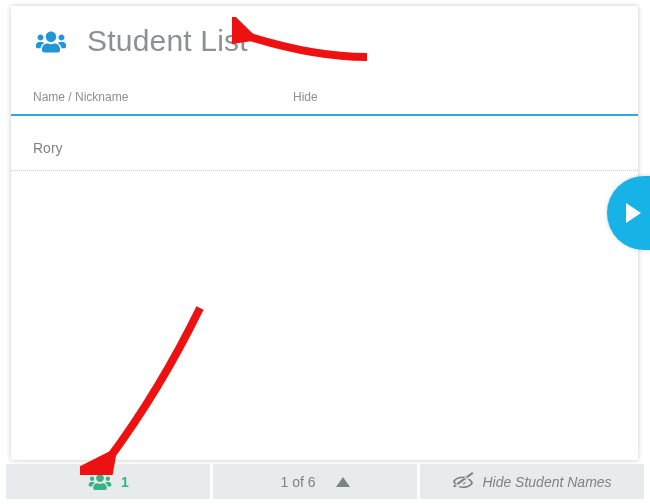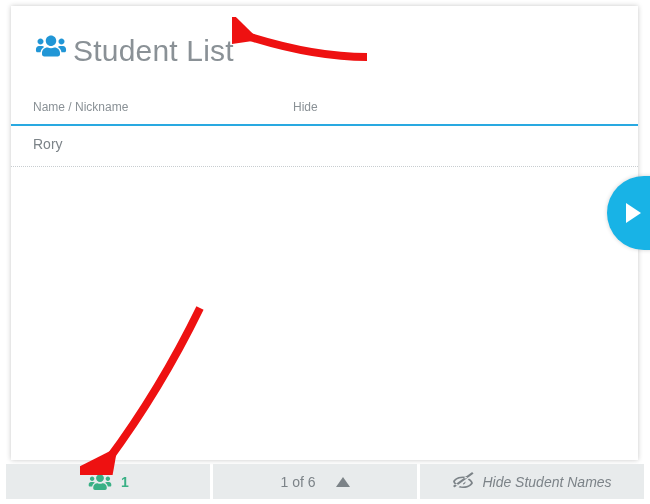--- a/index.html
+++ b/index.html
@@ -13,23 +13,23 @@
   }
   .panel {
     position: absolute;
     left: 11px; top: 6px;
     width: 627px; height: 454px;
     background: #fff;
     box-shadow: 0 0 5px rgba(0,0,0,0.22);
   }
   .header {
     display: flex;
-    align-items: flex-start;
-    gap: 4px;
-    padding: 28px 22px 6px 22px;
+    align-items: flex-end;
+    gap: 18px;
+    padding: 18px 22px 6px 22px;
   }
   .header .icon { color: #2196d6; }
   .header h1 {
     font-weight: 300;
     font-size: 30px;
     color: #8a9196;
     letter-spacing: 0.2px;
   }
   .cols {
     display: flex;
@@ -40,20 +40,21 @@
     font-weight: 300;
   }
   .cols .c1 { flex: 0 0 260px; }
   .cols .c2 { flex: 1; }
   .row {
     padding: 10px 22px 14px 22px;
     color: #7c8388;
     font-size: 14px;
     font-weight: 300;
     border-bottom: 1px dotted #c8cdd0;
+    margin-top: 14px;
   }
   .play-tab {
     position: absolute;
     right: -3px;
     top: 176px;
     width: 46px;
     height: 74px;
     background: #18b3e6;
     border-top-left-radius: 40px;
     border-bottom-left-radius: 40px;

